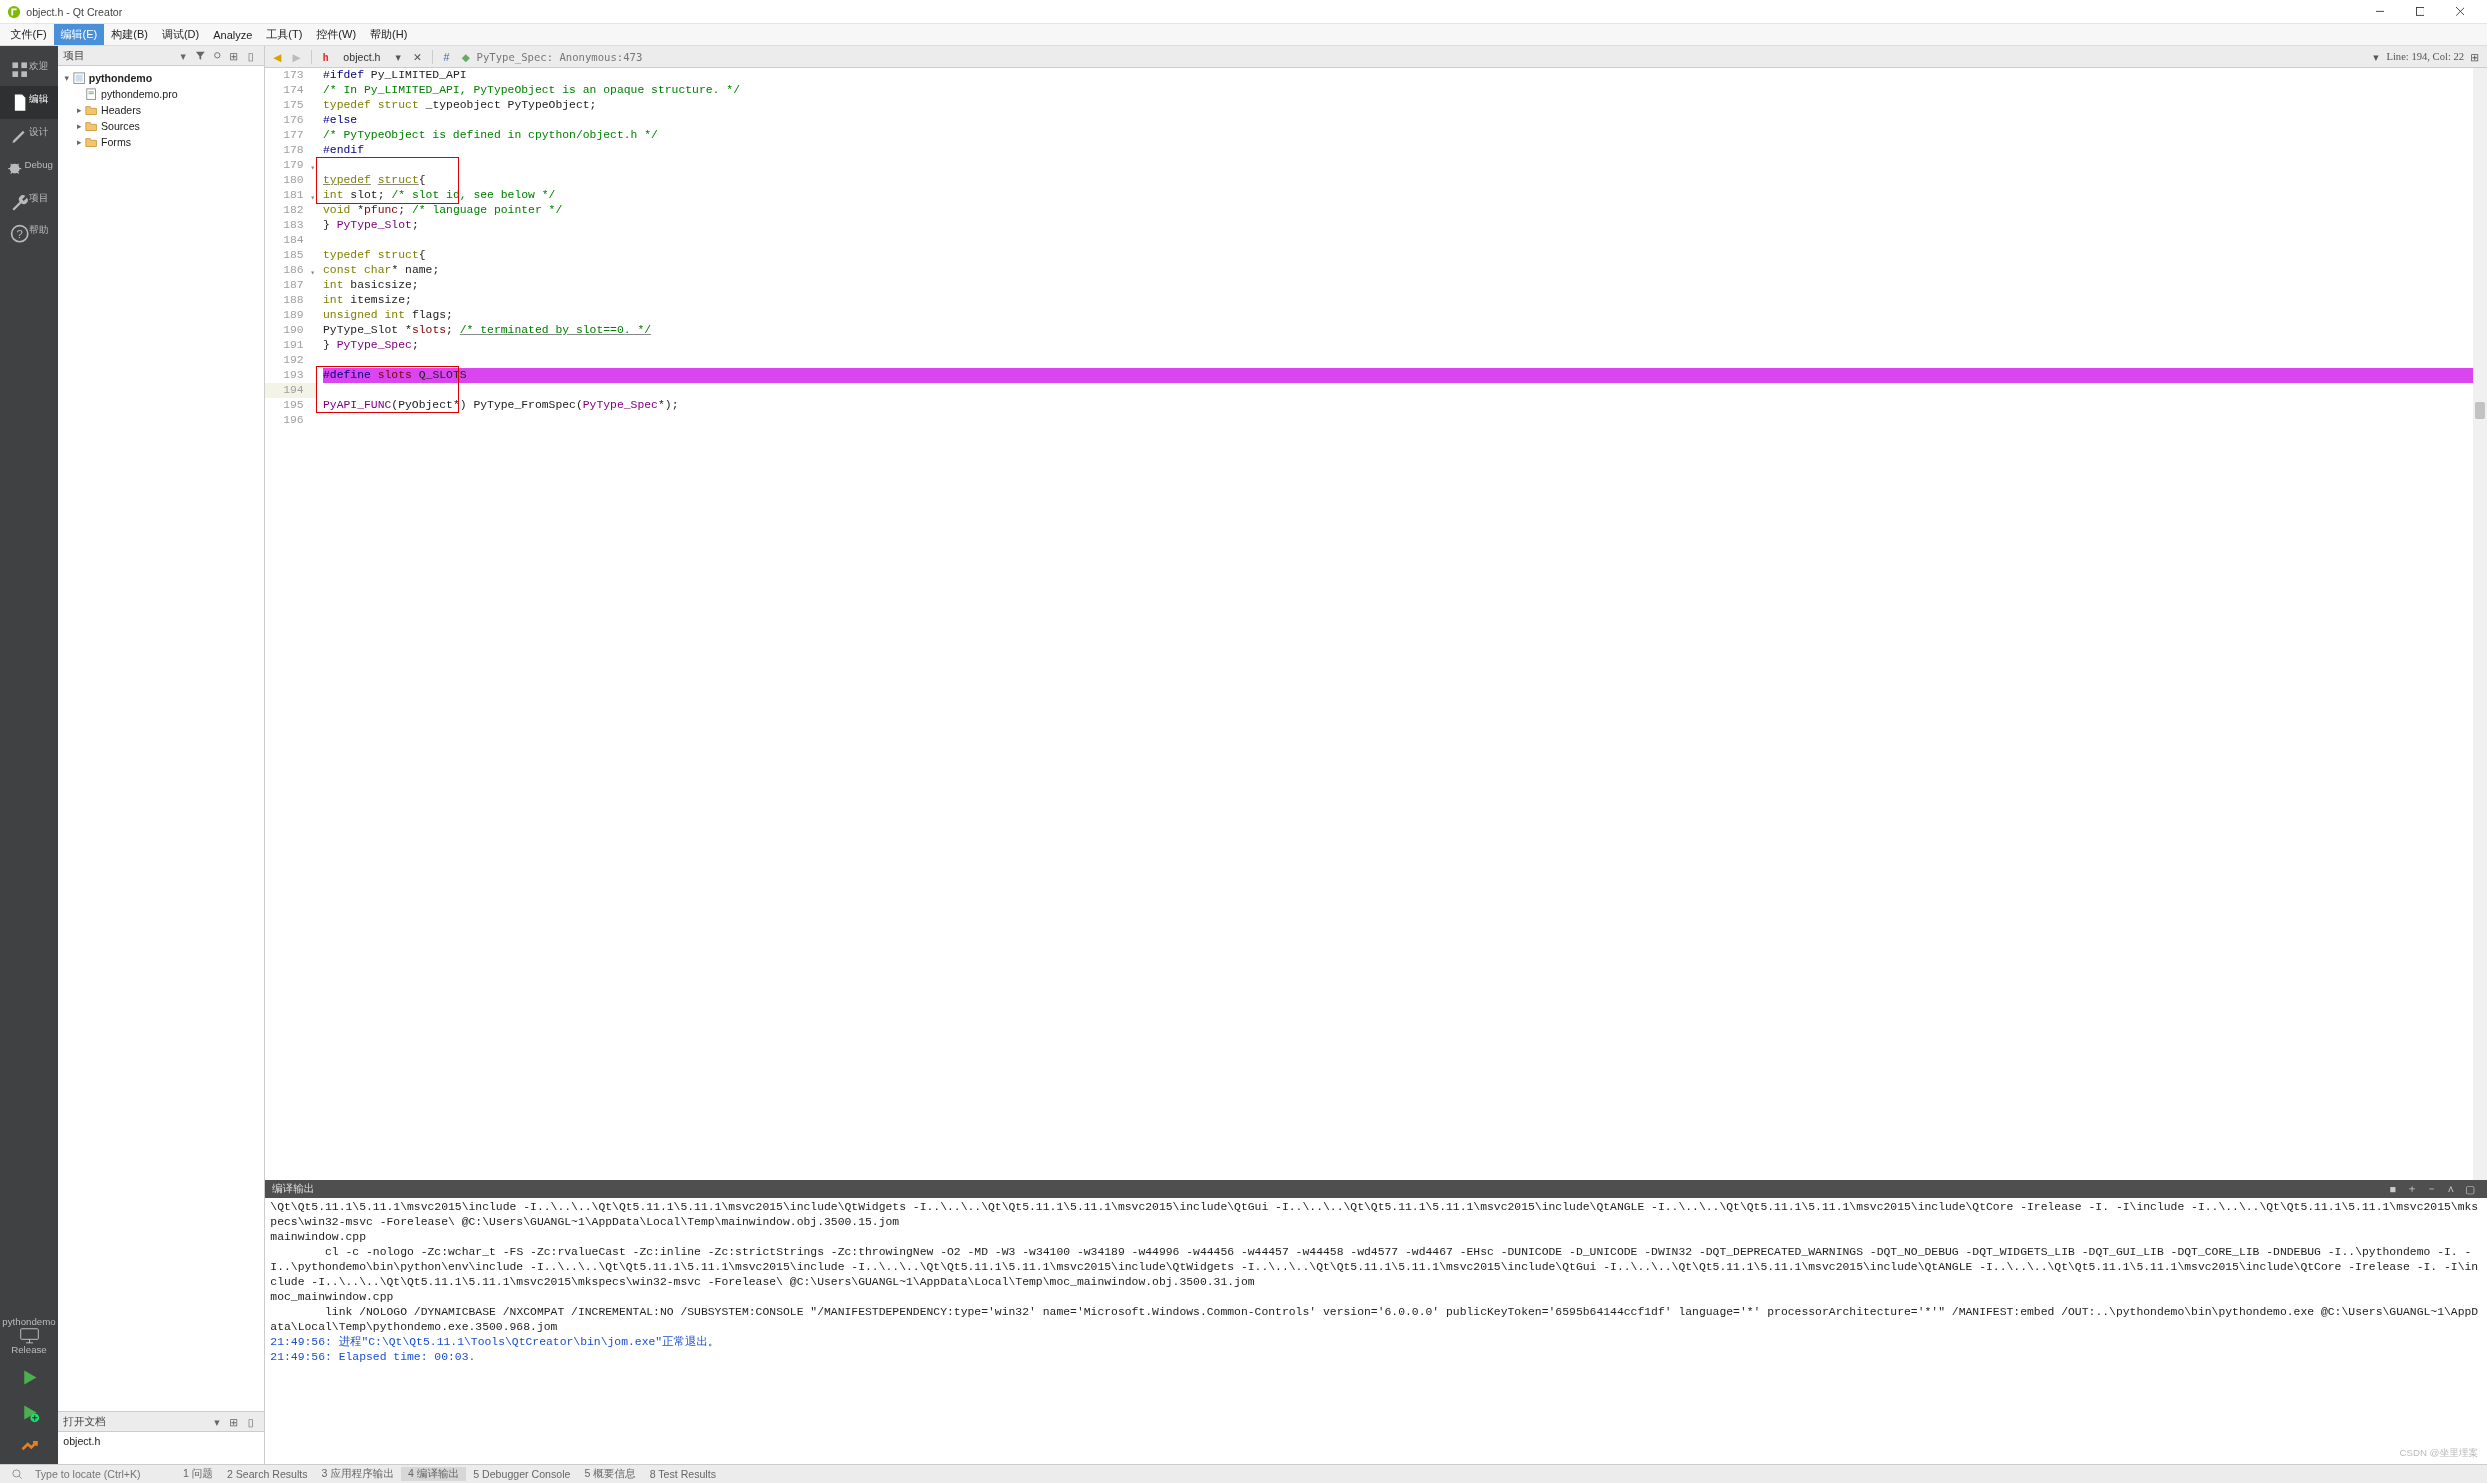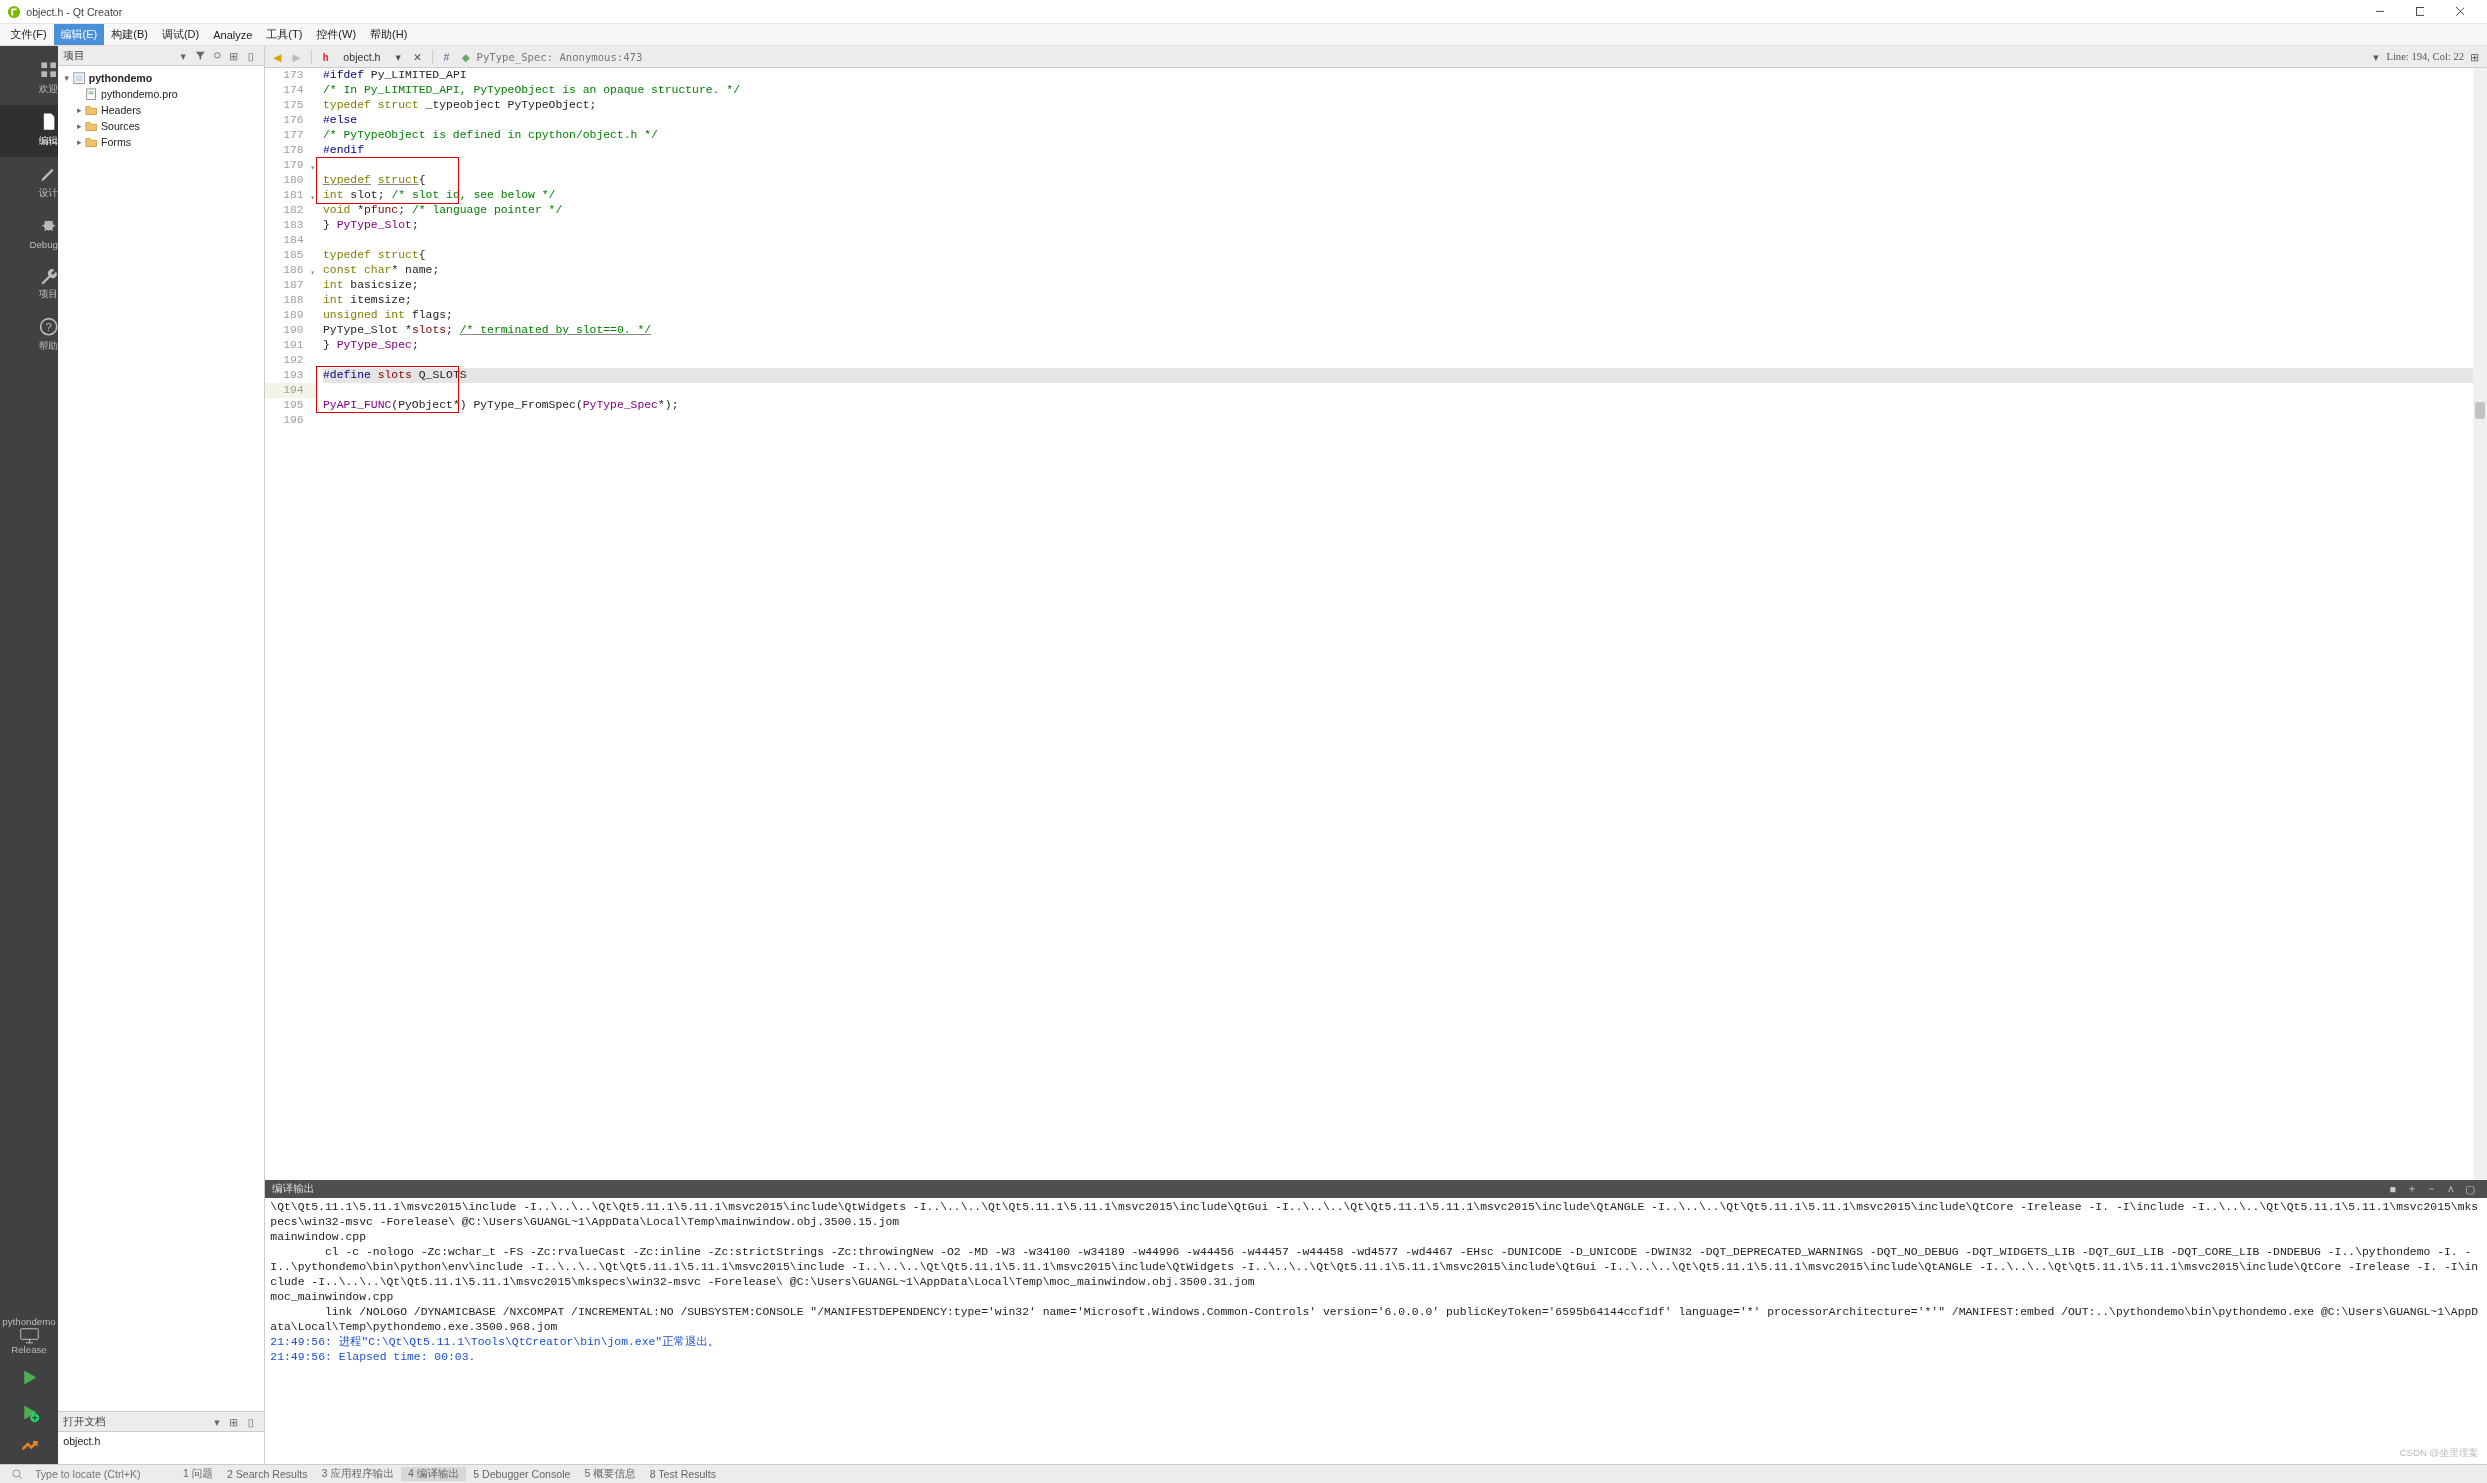--- a/index.html
+++ b/index.html
@@ -8,21 +8,21 @@
   .titlebar .title{flex:1;font-size:10.6px;color:#444}
   .titlebar .winbtns{display:flex;gap:0}
   .titlebar .winbtn{width:40px;height:23px;display:flex;align-items:center;justify-content:center;color:#666}
 
   .menubar{height:21px;background:#f7f7f7;display:flex;align-items:stretch;padding:0 3.5px;border-bottom:0.9px solid #ddd}
   .menubar .menuitem{padding:0 7px;display:flex;align-items:center;font-size:11px;color:#222}
   .menubar .menuitem.active{background:#4a90d9;color:#fff}
 
   .main{position:absolute;top:46px;bottom:17.6px;left:0;right:0;display:flex}
   .leftbar{width:58px;background:#404142;color:#bbb;display:flex;flex-direction:column;align-items:center;padding-top:7px;font-size:9.7px}
-  .leftbar .litem{width:100%;display:flex;flex-direction:column;align-items:flex-end;justify-content:center;padding:7px 0 9px;cursor:pointer}
+  .leftbar .litem{width:100%;display:flex;align-items:flex-start;justify-content:center;padding:7px 0 3px;cursor:pointer}
   .leftbar .litem.active{background:#2f3031;color:#fff}
   .leftbar .litem svg{width:19.4px;height:19.4px;margin-bottom:3.5px;fill:currentColor}
   .leftbar .spacer{flex:1}
   .leftbar .runitem{width:100%;display:flex;flex-direction:column;align-items:center;padding:5.3px 0;color:#bbb;font-size:9.7px}
   .leftbar .runbtn{width:100%;display:flex;align-items:center;justify-content:center;padding:7px 0}
   .leftbar .runbtn svg{width:21px;height:21px}
 
   .midcol{width:206px;display:flex;flex-direction:column;border-right:0.9px solid #ccc;background:#fff}
   .panehdr{height:19.4px;background:#ececec;border-bottom:0.9px solid #ccc;display:flex;align-items:center;padding:0 5.3px;color:#444;position:relative}
   .panehdr .lbl{flex:1}
@@ -45,21 +45,21 @@
   .edtoolbar .stretch{flex:1}
   .edtoolbar .hicon{color:#d33;font-weight:bold;font-family:Consolas,monospace}
 
   .codearea{flex:1;position:relative;overflow:hidden;background:#fff}
   .code{position:absolute;inset:0;overflow:auto;font-family:Consolas,"Courier New",monospace;font-size:11.4px;line-height:15px}
   .gutter{position:absolute;left:0;top:0;width:51px;background:#fff;border-right:0;text-align:right;color:#a0a0a0;padding-top:0}
   .lines{margin-left:58px}
   .ln{height:15px}
   .gut{height:15px;padding-right:12.3px;position:relative}
   .fold{position:absolute;right:0.9px;top:1.8px;font-size:8px;color:#888}
-  .ln.current{background:#e5e5e5}
+  .ln.current{background:#d946ef}
   .gut.current{background:#f3f3e8}
   .kw{color:#808000}
   .pp{color:#000080}
   .cm{color:#008000}
   .ty{color:#800080}
   .id{color:#800000}
   .ul{text-decoration:underline;text-decoration-color:#888}
   .box{position:absolute;border:1.8px solid #d00;pointer-events:none}
 
   .outhdr{height:18px;background:#4f4f50;color:#ddd;display:flex;align-items:center;padding:0 7px;font-size:10.6px}

